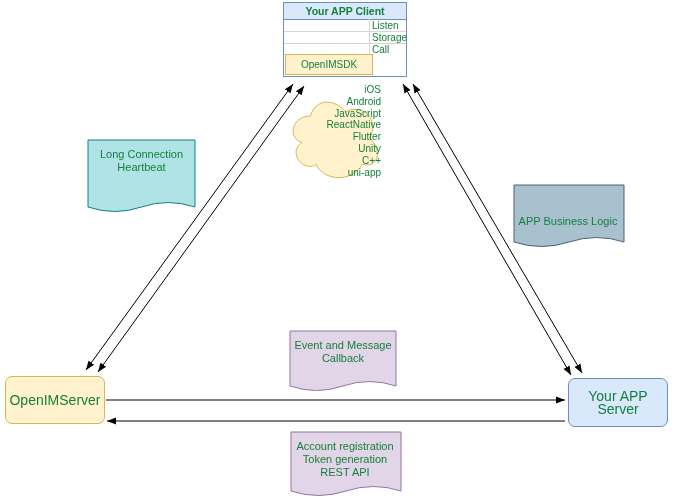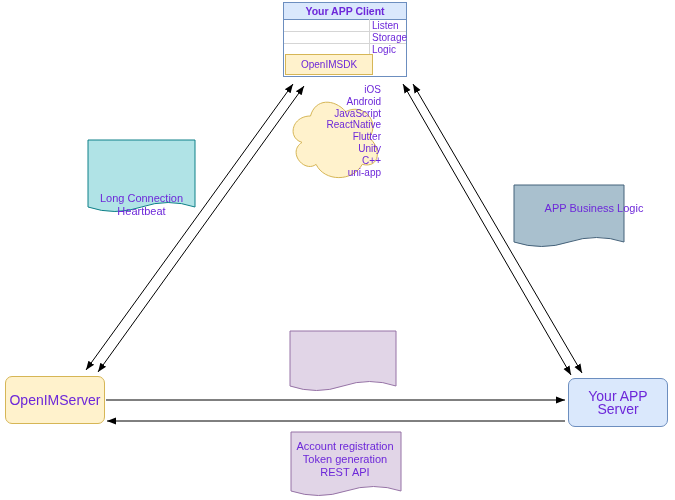--- a/index.html
+++ b/index.html
@@ -1,16 +1,16 @@
 <!DOCTYPE html>
 <html style="--blue_fill: #dae8fc; --blue_stroke: #6c8ebf; --yellow_fill: #fff2cc; --yellow_stroke: #d6b656; --teal_fill: #b0e3e6; --teal_stroke: #0e8088; --gray_fill: #a9c0ce; --gray_stroke: #45627a; --purple_fill: #e1d5e7; --purple_stroke: #9673a6; --arrow: #000000;"><head>
 <meta charset="utf-8">
 <style>
   html,body{margin:0;padding:0;background:#ffffff;}
-  .stage{position:relative;width:675px;height:500px;background:#fff;font-family:"Liberation Sans",sans-serif;color:#6d28d9;overflow:hidden;}
+  .stage{position:relative;width:675px;height:500px;background:#fff;font-family:"Liberation Sans",sans-serif;color:#15803d;overflow:hidden;}
   .stage svg.layer{position:absolute;left:0;top:0;}
 
   .box{position:absolute;box-sizing:border-box;display:flex;align-items:center;justify-content:center;text-align:center;font-size:14px;line-height:13px;}
   .rounded{border-radius:7px;}
   .yellow{background:var(--yellow_fill);border:1px solid var(--yellow_stroke);}
   .blue{background:var(--blue_fill);border:1px solid var(--blue_stroke);}
 
   .client{position:absolute;left:283px;top:2px;width:124px;height:75px;box-sizing:border-box;border:1px solid var(--blue_stroke);background:#fff;}
   .client-title{height:16px;background:var(--blue_fill);border-bottom:1px solid var(--blue_stroke);display:flex;align-items:center;justify-content:center;font-weight:bold;font-size:10.5px;}
   .client-row-label{position:absolute;left:88px;font-size:10px;height:12px;line-height:12px;}
@@ -54,44 +54,48 @@
     <path transform="translate(287,94)" d="M23.5,22 C4.7,22 0,44 15,48.4 C0,58 16.9,79.2 29.1,70.4 C37.6,88 65.8,88 75.2,70.4 C94,74.8 94,52.8 82.25,44 C94,26.4 75.2,8.8 58.75,17.6 C47,4.4 28.2,4.4 23.5,22 Z" style="fill:var(--yellow_fill);stroke:var(--yellow_stroke)"></path>
   </svg>
 
   <div class="client">
     <div class="client-title">Your APP Client</div>
     <div class="hline" style="top:28px"></div>
     <div class="hline" style="top:40px"></div>
     <div class="vline" style="left:85px;height:36px"></div>
     <div class="client-row-label" style="top:17px">Listen</div>
     <div class="client-row-label" style="top:29px">Storage</div>
-    <div class="client-row-label" style="top:41px">Logic</div>
+    <div class="client-row-label" style="top:41px">Call</div>
     <div class="sdk">OpenIMSDK</div>
   </div>
 
   <div class="cloud-text" style="left:287px;top:84px;width:94px;">
     <span>iOS</span>
     <span>Android</span>
     <span>JavaScript</span>
     <span>ReactNative</span>
     <span>Flutter</span>
     <span>Unity</span>
     <span>C++</span>
     <span>uni-app</span>
   </div>
 
-  <div class="note" style="left:88px;top:140px;width:107px;padding-top:16px;margin-top:36px;">
+  <div class="note" style="left:88px;top:140px;width:107px;padding-top:8px;">
     <span>Long Connection</span>
     <span>Heartbeat</span>
   </div>
 
-  <div class="note" style="left:540px;top:185px;width:108px;padding-top:17px;">
+  <div class="note" style="left:514px;top:185px;width:108px;padding-top:30px;">
     <span>APP Business Logic</span>
   </div>
 
+  <div class="note" style="left:290px;top:331px;width:106px;padding-top:8px;">
+    <span>Event and Message</span>
+    <span>Callback</span>
+  </div>
 
   <div class="note" style="left:291px;top:432px;width:108px;padding-top:8px;">
     <span>Account registration</span>
     <span>Token generation</span>
     <span>REST API</span>
   </div>
 
   <div class="box rounded yellow" style="left:5px;top:376px;width:100px;height:48px;">
     <span>OpenIMServer</span>
   </div>

